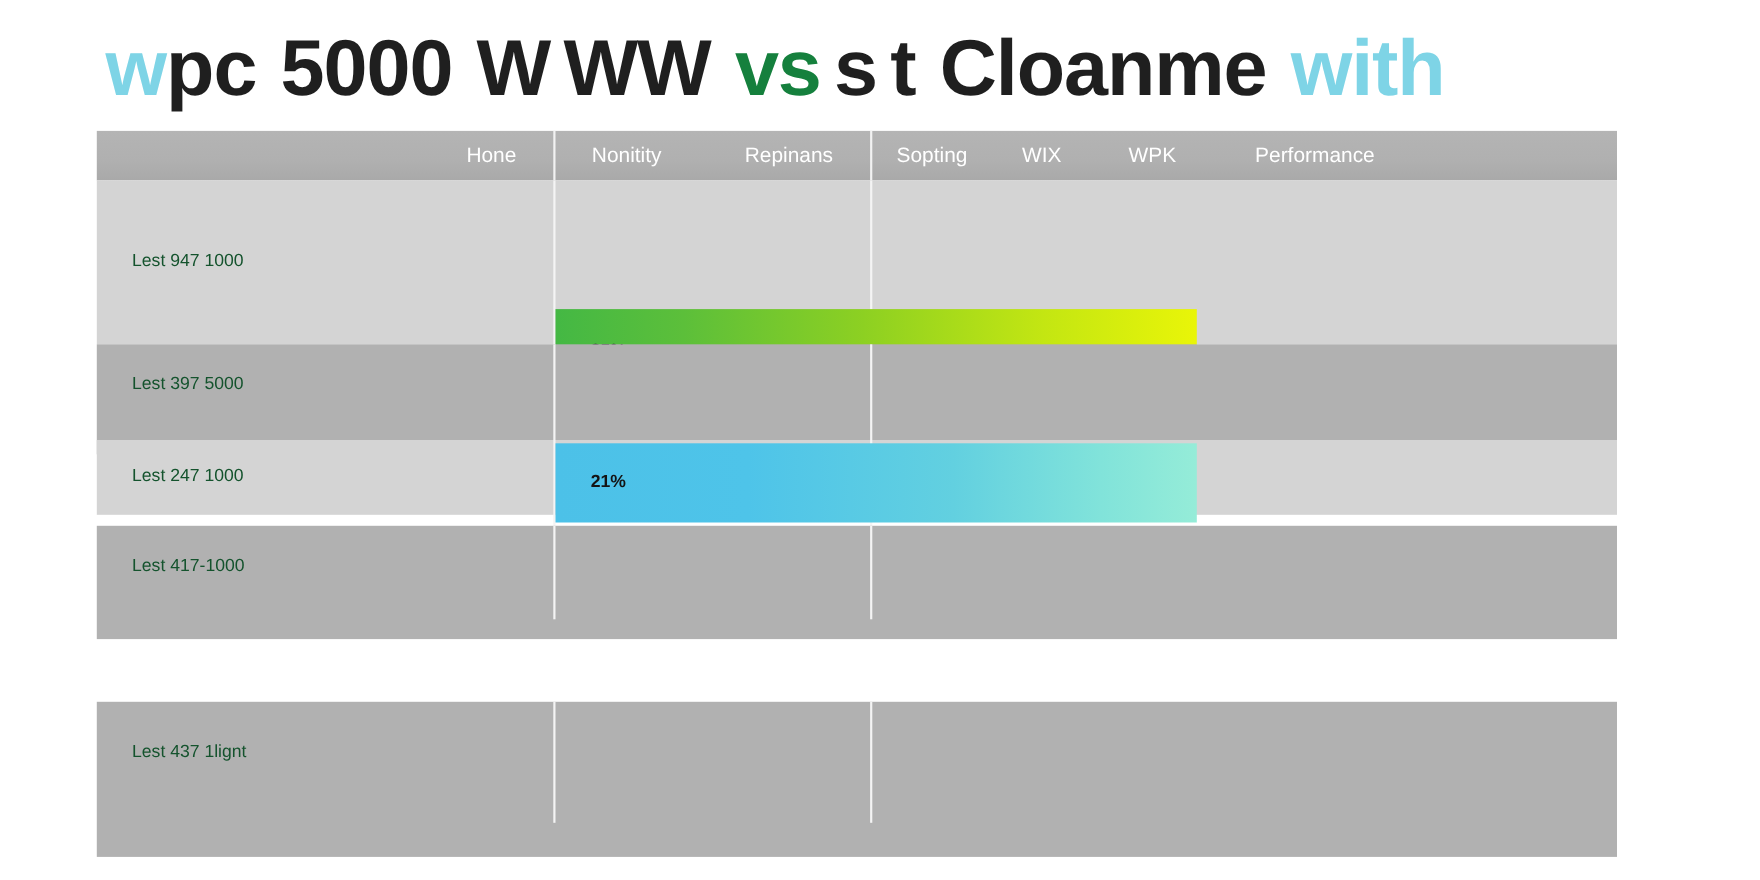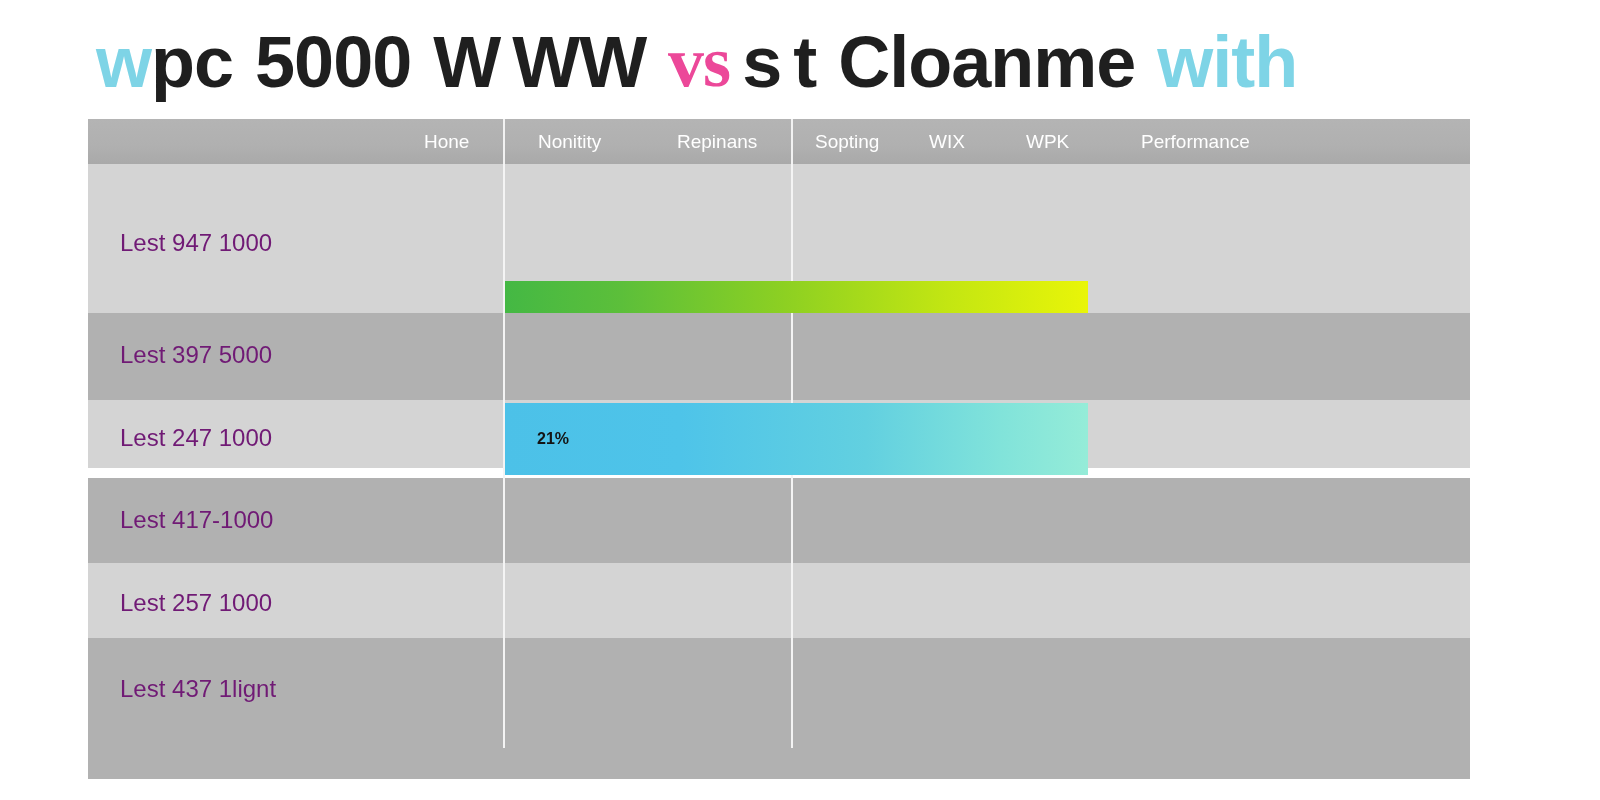--- a/index.html
+++ b/index.html
@@ -27,21 +27,21 @@
     white-space: nowrap;
   }
   .title-word {
     font-size: 72px;
     font-weight: bold;
     line-height: 1;
     letter-spacing: -1px;
   }
   .tw-cyan   { color: #7ed4e6; }
   .tw-dark   { color: #1f1f1f; }
-  .tw-red    { color: #ec4899; font-family: Liberation Serif, serif; }
+  .tw-red    { color: #15803d; }
   .title-sp  { display: inline-block; width: 22px; }
   .title-sp-sm { display: inline-block; width: 12px; }
 
   
   #table-wrap {
     position: absolute;
     left: 88px;
     top: 119px;
     width: 1382px;
     height: 629px;
@@ -82,22 +82,22 @@
     left: 0;
     width: 1382px;
     box-sizing: border-box;
   }
   .trow.light { background: #d4d4d4; }
   .trow.dark  { background: #b1b1b1; }
 
   .row-label {
     position: absolute;
     left: 32px;
-    color: #701a75;
-    font-size: 24px;
+    color: #14532d;
+    font-size: 16px;
     font-weight: 400;
     white-space: nowrap;
   }
 
   
   .col-sep {
     position: absolute;
     width: 2px;
     background: #f4f4f4;
   }
@@ -183,25 +183,20 @@
       <span class="bar-label">21%</span>
     </div>
   </div>
 
   <div class="trow dark" style="top:359px; height:103px;">
     <div class="row-label" style="top:28px;">Lest 417-1000</div>
     <div class="col-sep" style="left:415px; top:0; height:85px;"></div>
     <div class="col-sep" style="left:703px; top:0; height:85px;"></div>
   </div>
 
-  <div class="trow light" style="top:444px; height:75px;">
-    <div class="row-label" style="top:26px;">Lest 257 1000</div>
-    <div class="col-sep" style="left:415px; top:0; height:75px;"></div>
-    <div class="col-sep" style="left:703px; top:0; height:75px;"></div>
-  </div>
 
   <div class="trow dark" style="top:519px; height:141px;">
     <div class="row-label" style="top:37px;">Lest 437 1lignt</div>
     <div class="col-sep" style="left:415px; top:0; height:110px;"></div>
     <div class="col-sep" style="left:703px; top:0; height:110px;"></div>
   </div>
 
 </div>
 
 </body></html>

